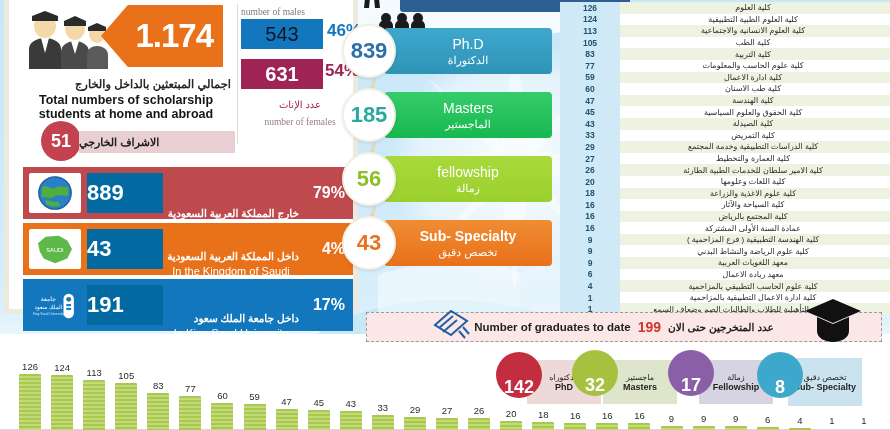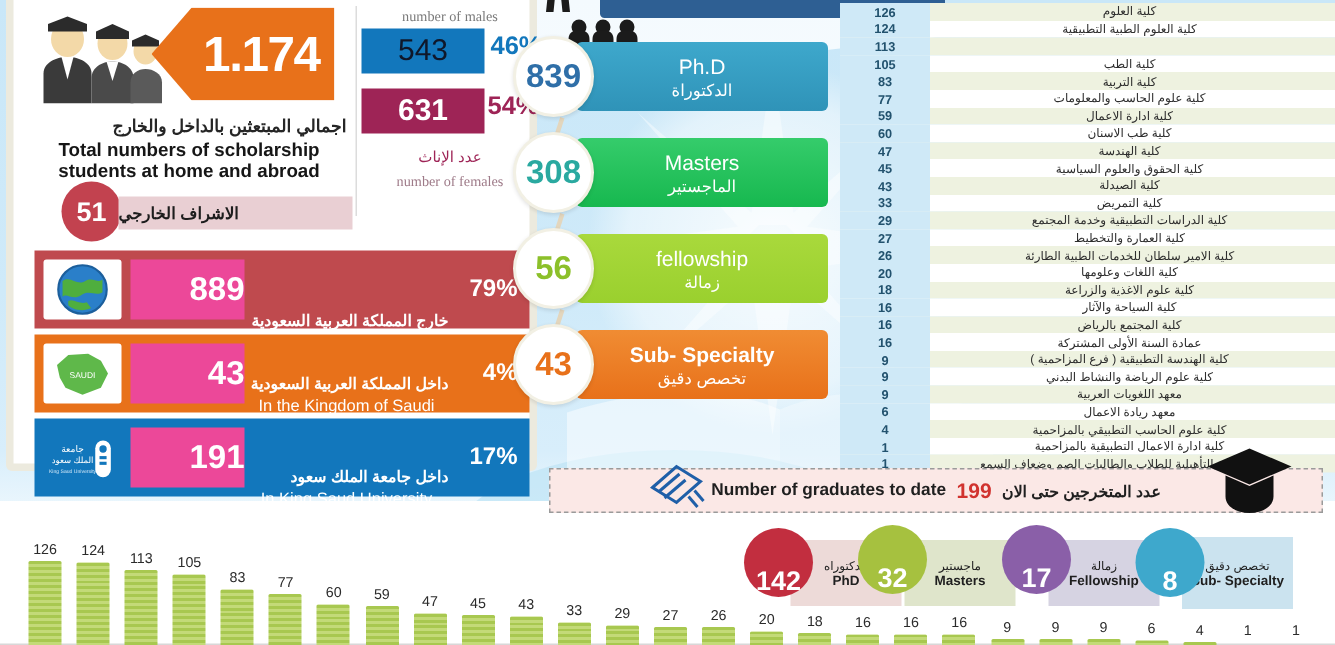--- a/index.html
+++ b/index.html
@@ -31,21 +31,21 @@
                  background:#e8711a; display:flex; align-items:center; justify-content:flex-end;
                  padding-right:10px; clip-path: polygon(22% 0, 100% 0, 100% 100%, 22% 100%, 0 50%); }
   .arrow-total span { color:#fff; font-size:33px; font-weight:bold; letter-spacing:-1px; }
   .lbl-ar-total { position:absolute; left:10px; top:106px; width:212px; text-align:right;
                   font-size:11.5px; font-weight:bold; color:#262626; direction:rtl; }
   .lbl-en-total { position:absolute; left:4px; top:122px; width:226px; text-align:center;
                   font-size:12.5px; font-weight:bold; color:#161616; line-height:14px; }
 
   .sep-v { position:absolute; left:228px; top:33px; width:1px; height:140px; background:#dcdcdc; }
 
-  .males-cap { position:absolute; left:232px; top:36px; width:118px; text-align:center;
+  .males-cap { position:absolute; left:232px; top:36px; width:118px; text-align:left;
                font-size:9.5px; color:#7a7a7a; font-family:"Liberation Serif", serif; }
   .box-males { position:absolute; left:232px; top:48px; width:82px; height:30px; background:#1277bc;
                display:flex; align-items:center; justify-content:center; }
   .box-males span { color:#0f172a; font-size:20px; font-weight:normal; }
   .pct-males { position:absolute; left:318px; top:50px; font-size:17px; font-weight:bold; color:#1277bc; }
 
   .box-females { position:absolute; left:232px; top:88px; width:82px; height:30px; background:#9e2456;
                  display:flex; align-items:center; justify-content:center; }
   .box-females span { color:#fff; font-size:20px; font-weight:bold; }
   .pct-females { position:absolute; left:316px; top:90px; font-size:17px; font-weight:bold; color:#9e2456; }
@@ -57,22 +57,22 @@
   .badge-51 { position:absolute; left:32px; top:150px; width:40px; height:40px; border-radius:50%;
               background:#c2424f; display:flex; align-items:center; justify-content:center; }
   .badge-51 span { color:#fff; font-size:18px; font-weight:bold; }
   .badge-51-lbl { position:absolute; left:70px; top:160px; width:156px; height:22px;
                   background:#e9cfd3; display:flex; align-items:center; justify-content:flex-end;
                   padding-right:8px; font-size:11px; font-weight:bold; color:#1d1d1d; direction:rtl; }
 
   .row-card { position:absolute; left:14px; width:330px; height:52px; display:flex; align-items:center; }
   .rc-icon { width:52px; height:40px; margin-left:6px; background:#fff; display:flex;
              align-items:center; justify-content:center; border-radius:2px; }
-  .rc-num { width:76px; height:40px; background:#ec4899; display:flex; align-items:center;
-            justify-content:flex-end; margin-left:6px;padding-left:32px; }
+  .rc-num { width:76px; height:40px; background:#0369a1; display:flex; align-items:center;
+            justify-content:flex-start; margin-left:6px; }
   .rc-num span { color:#fff; font-size:22px; font-weight:bold; }
   .rc-text { flex:1; padding-right:6px; text-align:right; direction:rtl;margin-top:40px; }
   .rc-ar { font-size:10.5px; color:#fff; font-weight:bold; display:block; }
   .rc-en { font-size:11px; color:#fff; display:block; margin-top:3px; direction:ltr; text-align:center; }
   .rc-pct { width:48px; text-align:right; padding-right:8px; color:#fff; font-size:16px; font-weight:bold; }
   .card-out  { top:196px; background:#bf4a4e; }
   .card-in   { top:252px; background:#e8711a; }
   .card-ksu  { top:308px; background:#1277bc; }
 
   
@@ -289,21 +289,21 @@
   </div>
   <div class="deg-circle c-phd">
     <span>839</span>
   </div>
 
   <div class="deg-bar b-mas">
     <div class="deg-en">Masters</div>
     <div class="deg-ar">الماجستير</div>
   </div>
   <div class="deg-circle c-mas">
-    <span>308</span>
+    <span>185</span>
   </div>
 
   <div class="deg-bar b-fel">
     <div class="deg-en">fellowship</div>
     <div class="deg-ar">زمالة</div>
   </div>
   <div class="deg-circle c-fel">
     <span>56</span>
   </div>
 
@@ -320,20 +320,21 @@
     <div class="tbl-row">
       <div class="tbl-num">126</div>
       <div class="tbl-name">كلية العلوم</div>
     </div>
     <div class="tbl-row">
       <div class="tbl-num">124</div>
       <div class="tbl-name">كلية العلوم الطبية التطبيقية</div>
     </div>
     <div class="tbl-row">
       <div class="tbl-num">113</div>
+      <div class="tbl-name">كلية العلوم الانسانية والاجتماعية</div>
     </div>
     <div class="tbl-row">
       <div class="tbl-num">105</div>
       <div class="tbl-name">كلية الطب</div>
     </div>
     <div class="tbl-row">
       <div class="tbl-num">83</div>
       <div class="tbl-name">كلية التربية</div>
     </div>
     <div class="tbl-row">

